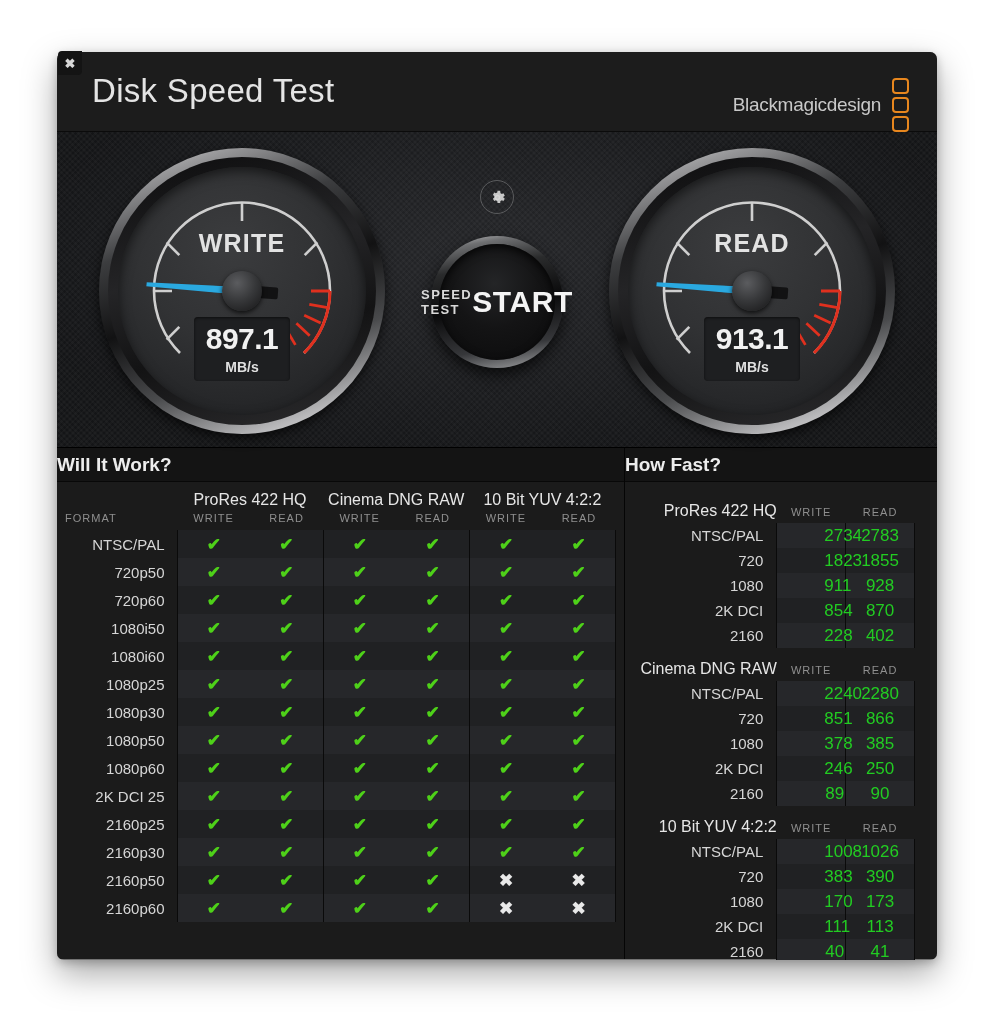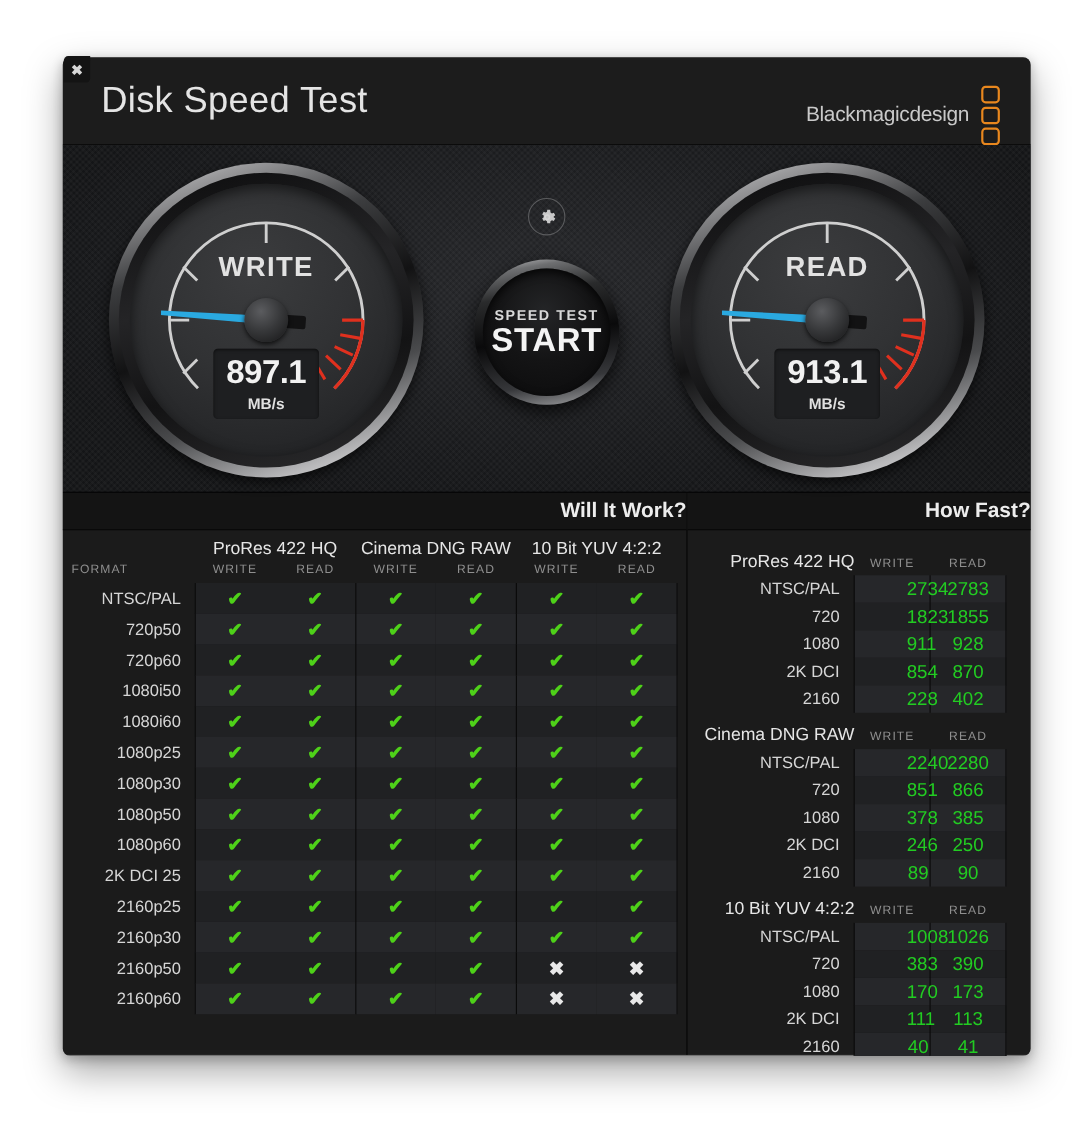--- a/index.html
+++ b/index.html
@@ -230,21 +230,21 @@
     display: flex;
     align-items: center;
     justify-content: center;
     cursor: pointer;
   }
   .start-inner {
     width: 116px; height: 116px;
     border-radius: 50%;
     background: radial-gradient(circle at 48% 34%, #242527 0%, #141415 45%, #0a0a0b 100%);
     display: flex;
-    flex-direction: column;
+    flex-direction: row;
     align-items: center;
     justify-content: center;
     box-shadow: inset 0 3px 9px rgba(0,0,0,0.8);
   }
   .start-sub {
     font-size: 13px;
     font-weight: bold;
     color: #d9d9d9;
     letter-spacing: 1.4px;
   }
@@ -261,21 +261,21 @@
     display: flex;
     height: 511px;
     background: #1b1b1b;
   }
   .panel-left  { width: 568px; border-right: 1px solid #050505; }
   .panel-right { flex: 1; }
 
   .panel-title {
     height: 34px;
     line-height: 34px;
-    text-align: right;
+    text-align: left;
     font-size: 19px;
     font-weight: bold;
     color: #ededed;
     background: #141414;
     border-bottom: 1px solid #080808;
   }
 
   
   .wiw { width: 100%; padding: 0 8px; }
   .wiw table { width: 100%; border-collapse: collapse; table-layout: fixed; }

